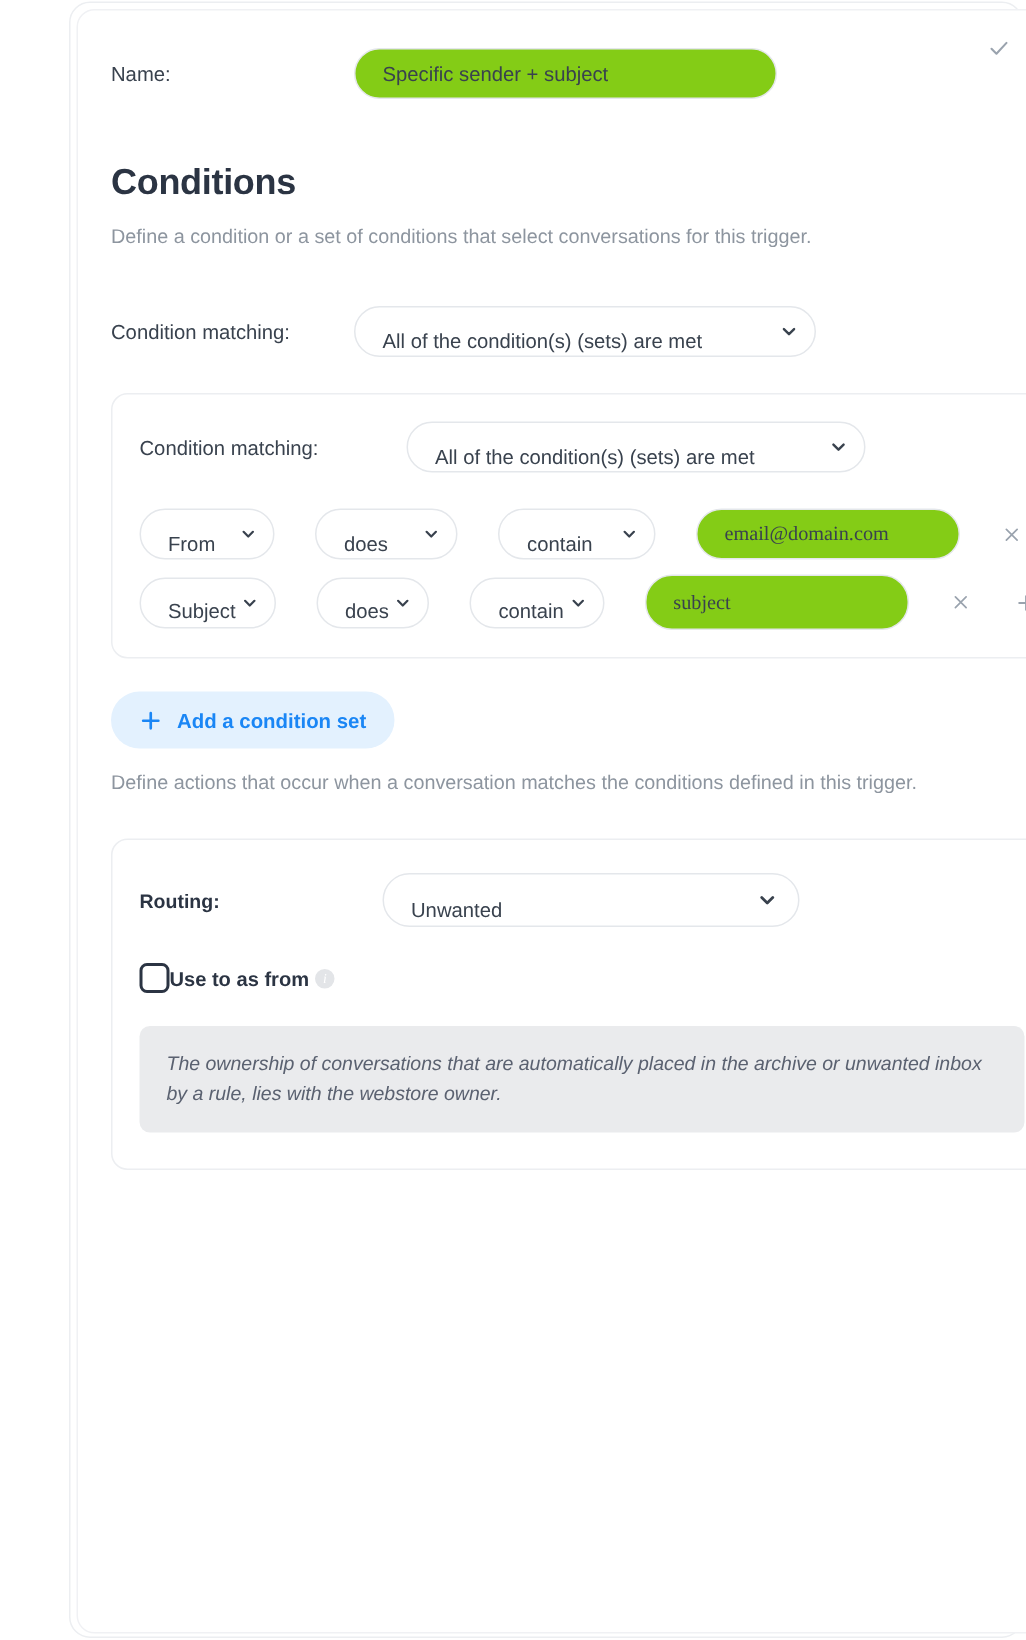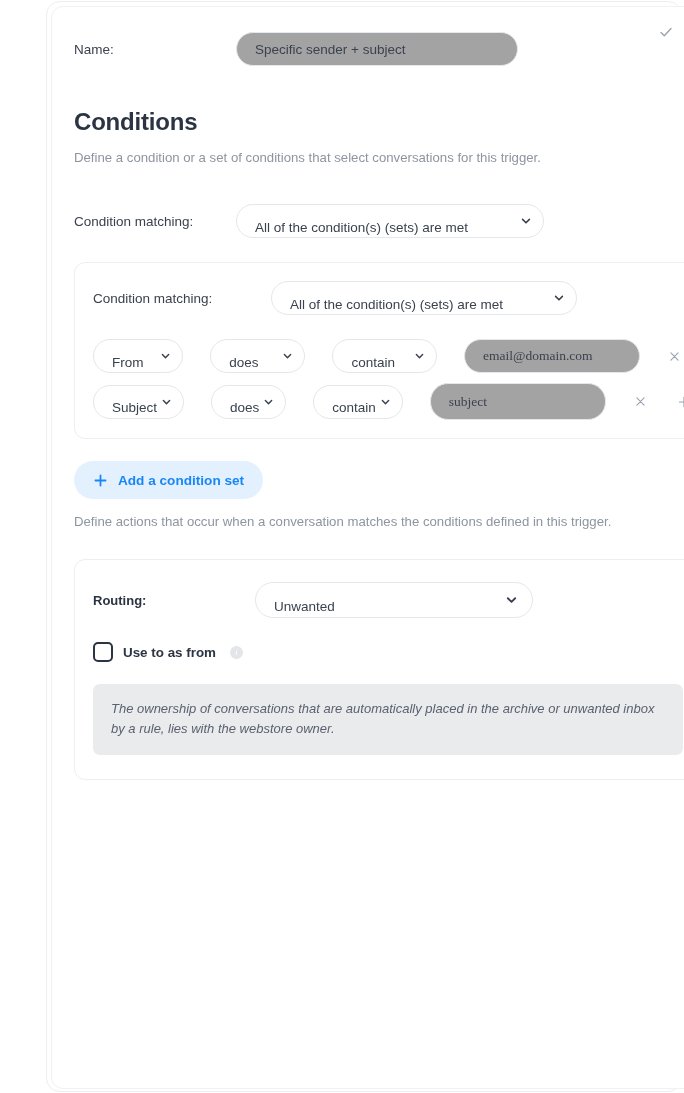--- a/index.html
+++ b/index.html
@@ -57,21 +57,21 @@
     font-size: 13.5px;
     color: #39424e;
     font-weight: 400;
   }
   .name-label { width: 162px; flex: none; }
 
   .pill-input {
     height: 34px;
     border: 1px solid #e4e7eb;
     border-radius: 18px;
-    background: #a3a3a3;
+    background: #84cc16;
     display: flex;
     align-items: center;
     padding: 0 18px;
     font-size: 13.5px;
     color: #39424e;
     font-family: "Liberation Sans", sans-serif;
     outline: none;
   }
   .name-input { width: 282px; }
 
@@ -179,21 +179,21 @@
     color: #2b3443;
     font-weight: bold;
     flex: 1;
   }
 
   
   .routing-row { display: flex; align-items: center; }
   .routing-label { width: 162px; flex: none; }
   .routing-sel { width: 278px; border-radius: 20px; height: 36px; }
 
-  .check-row { display: flex; align-items: center; gap: 10px; }
+  .check-row { display: flex; align-items: center; }
   .checkbox {
     width: 20px; height: 20px;
     border: 2px solid #2b3443;
     border-radius: 5px;
     background: #fff;
     cursor: pointer;
     flex: none;
   }
   .check-label {
     font-size: 13.4px;

